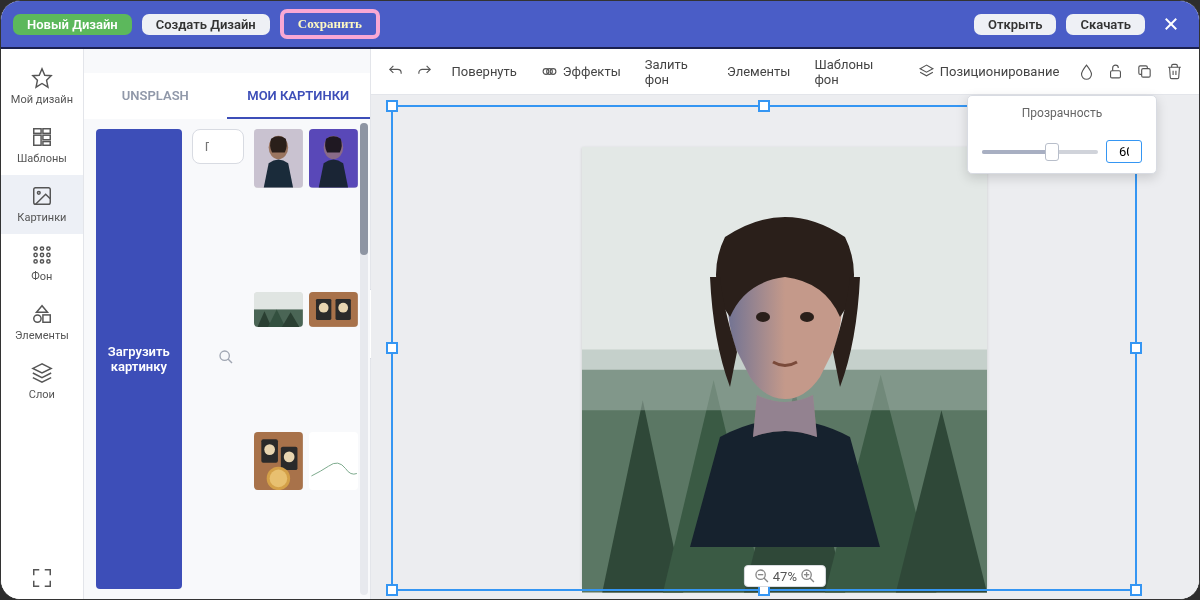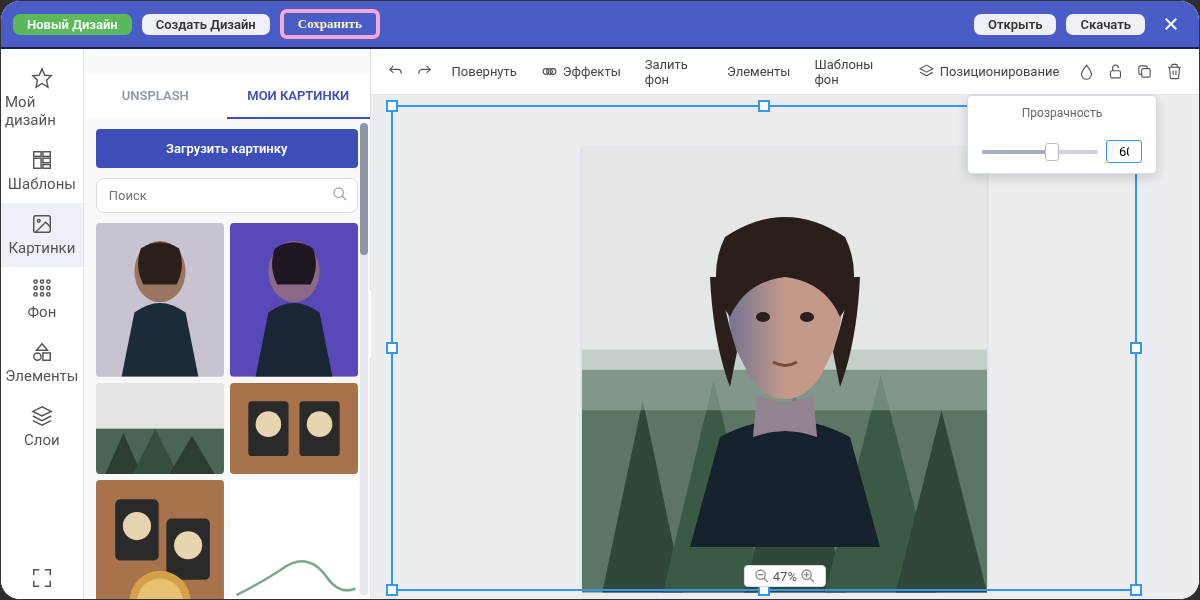--- a/index.html
+++ b/index.html
@@ -10,29 +10,29 @@
 .btn { padding:3px 14px; border-radius:7px; font-size:13px; font-weight:600; border:none; cursor:pointer; }
 .btn-green { background:#5cb85c; color:#fff; }
 .btn-white { background:#eef0f5; color:#333; }
 .btn-disabled { background:transparent; color:#fef9c3; border:4px solid #f9a8d4;font-family:Liberation Serif, serif; }
 .topbar .spacer { flex:1; }
 .close-x { width:32px;height:32px;display:flex;align-items:center;justify-content:center;color:#fff;cursor:pointer;font-size:22px; }
 
 .main { flex:1; display:flex; min-height:0; }
 
 .leftrail { width:88px; background:#fff; display:flex; flex-direction:column; border-right:1px solid #e3e5ea; padding-top:8px; }
-.rail-item { display:flex; flex-direction:column; align-items:center; gap:4px; padding:10px 4px; cursor:pointer; font-size:15px; color:#555; }
+.rail-item { display:flex; flex-direction:column; align-items:center; gap:4px; padding:10px 4px; cursor:pointer; font-size:11px; color:#555; }
 .rail-item.active { background:#edf0f6; }
 .rail-item svg, .rail-item .ic { width:22px; height:22px; stroke:#555; fill:none; stroke-width:1.6; }
 
 .panel { width:305px; background:#f8f9fb; border-right:1px solid #e3e5ea; display:flex; flex-direction:column; position:relative; }
 .tabs { display:flex; height:46px; background:#fff;margin-top:24px; }
 .tab { flex:1; display:flex; align-items:center; justify-content:center; font-size:13px; font-weight:600; color:#9098a9; cursor:pointer; border-bottom:2px solid transparent; }
 .tab.active { color:#3d4eb8; border-bottom-color:#3d4eb8; }
-.panel-body { padding:10px 12px; display:flex; flex-direction:column; gap:10px; overflow-y:auto; flex:1; position:relative;}
+.panel-body { padding:10px 12px; display:flex; flex-direction:row; gap:10px; overflow-y:auto; flex:1; position:relative;}
 .upload-btn { width:100%; background:#3d4eb8; color:#fff; border:none; padding:12px; border-radius:4px; font-size:13px; font-weight:600; cursor:pointer; }
 .search-wrap { position:relative; }
 .search-wrap input { width:100%; padding:9px 34px 9px 12px; border:1px solid #d8dbe2; border-radius:8px; font-size:13px; }
 .search-wrap .search-icon { position:absolute; right:10px; top:50%; transform:translateY(-50%); color:#9aa0ac; }
 .grid { display:grid; grid-template-columns:1fr 1fr; gap:6px; }
 .thumb { border-radius:4px; overflow:hidden; background:#ddd; aspect-ratio:1/1.2; position:relative; }
 .thumb.wide { aspect-ratio:1.4/1; }
 .thumb svg { width:100%; height:100%; }
 .panel-handle { position:absolute; right:-14px; top:50%; transform:translateY(-50%); width:14px; height:70px; background:#fff; border:1px solid #d8dbe2; border-left:none; border-radius:0 8px 8px 0; display:flex; align-items:center; justify-content:center; cursor:pointer; }
 .scrollbar-track { position:absolute; right:2px; top:4px; bottom:4px; width:8px; background:#e7e9ee; border-radius:4px; }

